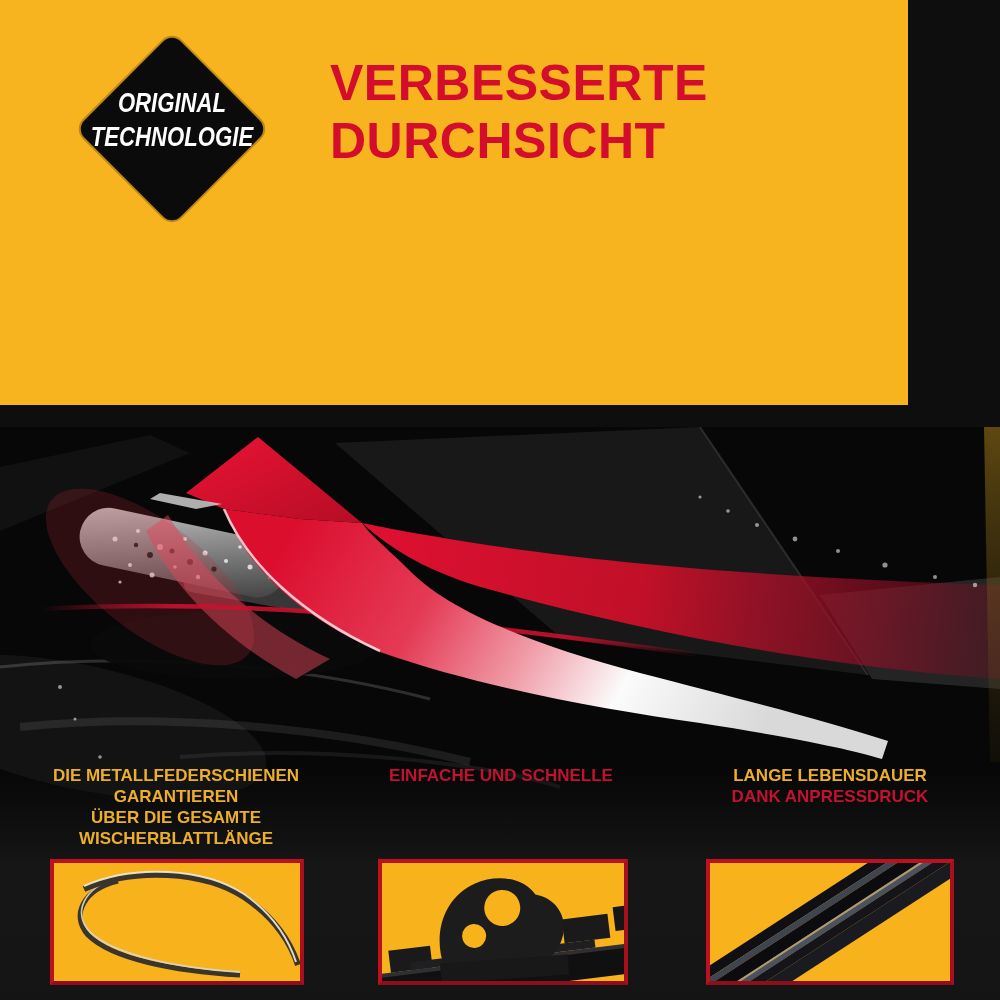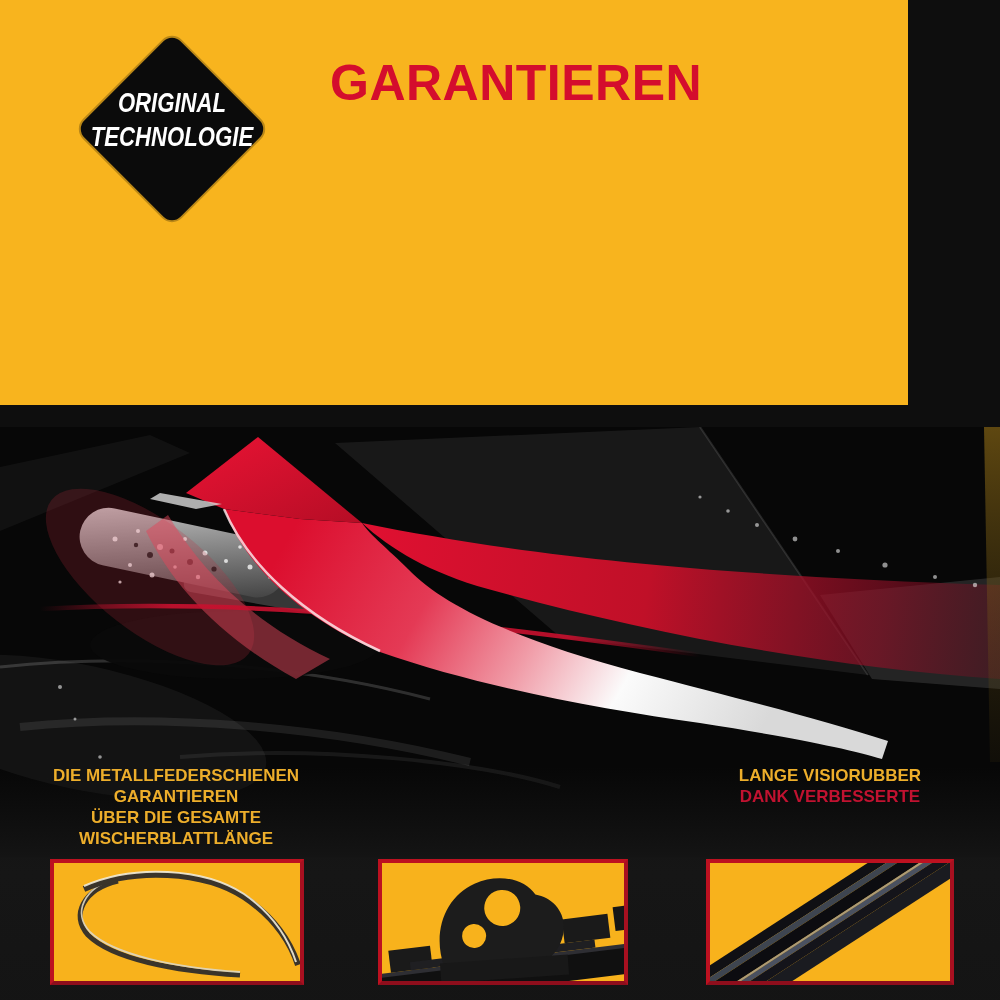--- a/index.html
+++ b/index.html
@@ -62,21 +62,22 @@
 
   <div class="top-section">
 
     <div class="diamond"></div>
     <div class="badge-text">
       <span class="bline">ORIGINAL</span>
       <span class="bline">TECHNOLOGIE</span>
     </div>
 
     <div class="headline">
-      <div>GARANTIEREN</div>
+      <div>VERBESSERTE</div>
+      <div>DURCHSICHT</div>
     </div>
 
   </div>
 
   <div class="dark-section">
 
     <svg class="hero-art" viewBox="0 0 1000 430" aria-hidden="true">
       <defs>
         <linearGradient id="gHead" x1="0" y1="0" x2="1" y2="1">
           <stop offset="0" stop-color="#ea1334"></stop>
@@ -194,25 +195,26 @@
 
       <rect x="0" y="340" width="1000" height="90" fill="url(#gFadeBottom)"></rect>
     </svg>
 
     <div class="feature" id="feat1">
       <div><span class="yl">DIE METALLFEDERSCHIENEN GARANTIEREN</span></div>
       <div><span class="yl">ÜBER DIE GESAMTE WISCHERBLATTLÄNGE</span></div>
     </div>
 
     <div class="feature" id="feat2">
+      <div><span class="rd">EINFACHE UND SCHNELLE</span></div>
     </div>
 
     <div class="feature" id="feat3">
-      <div><span class="yl">LANGE VISIORUBBER</span></div>
-      <div><span class="rd">DANK VERBESSERTE</span></div>
+      <div><span class="yl">LANGE LEBENSDAUER</span></div>
+      <div><span class="rd">DANK ANPRESSDRUCK</span></div>
     </div>
 
     <div class="panel" id="panel1">
       <svg viewBox="0 0 246 118" aria-hidden="true">
         <path d="M 64 18 C 30 26 16 52 34 72 C 58 96 120 108 186 112" stroke="#3a342a" stroke-width="5" fill="none"></path>
         <path d="M 62 16 C 30 24 18 50 36 69 C 60 92 122 105 186 109" stroke="#ddd6c2" stroke-width="1.8" fill="none" opacity=".9"></path>
         <path d="M 30 26 C 80 4 150 8 190 34 C 220 54 236 78 244 102" stroke="#3a342a" stroke-width="6" fill="none"></path>
         <path d="M 30 23 C 80 1 150 5 190 31 C 219 51 234 75 242 99" stroke="#f2ecd8" stroke-width="2" fill="none" opacity=".9"></path>
       </svg>
     </div>

